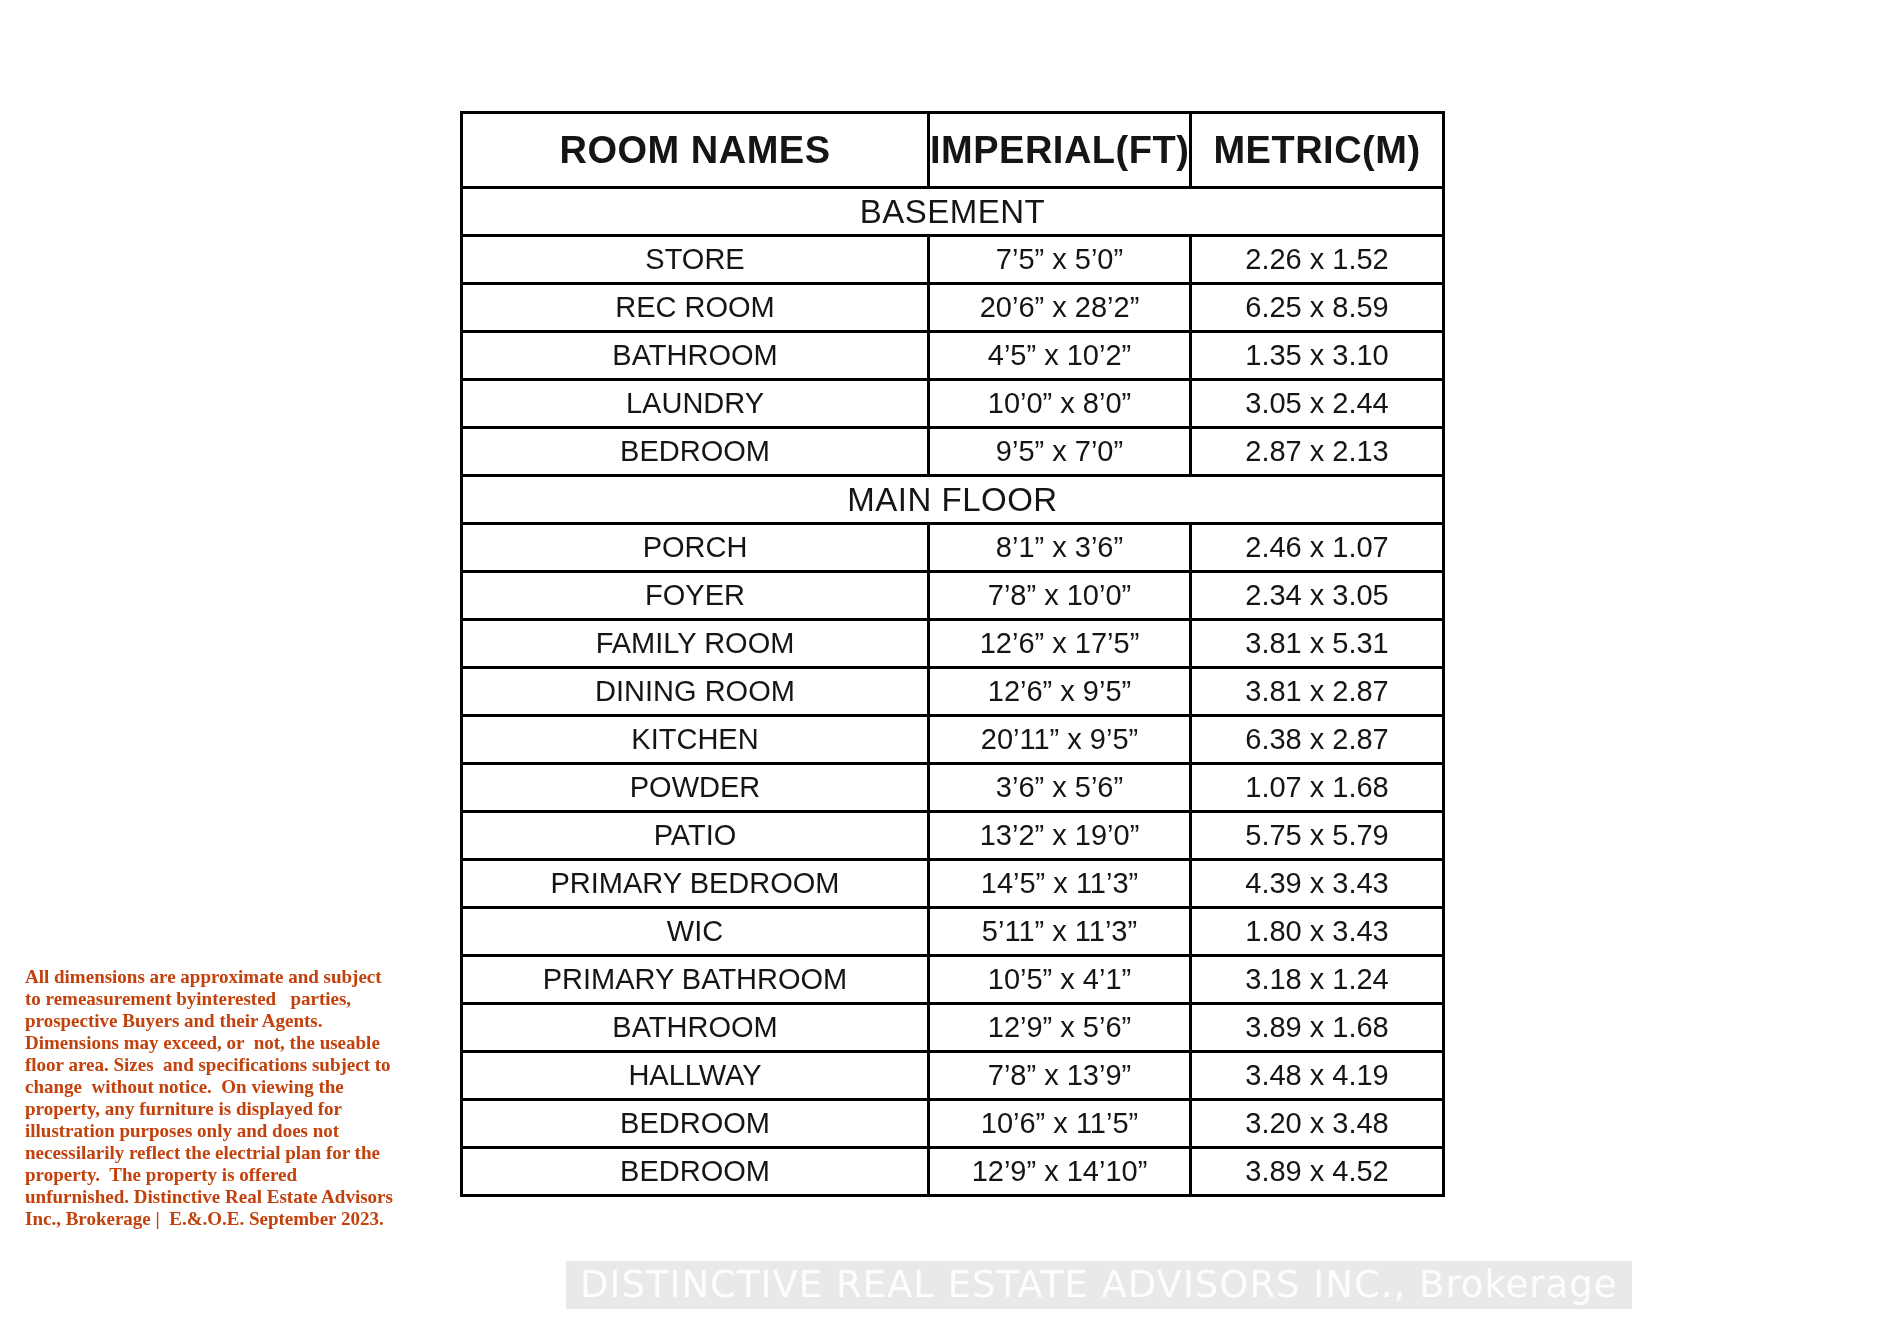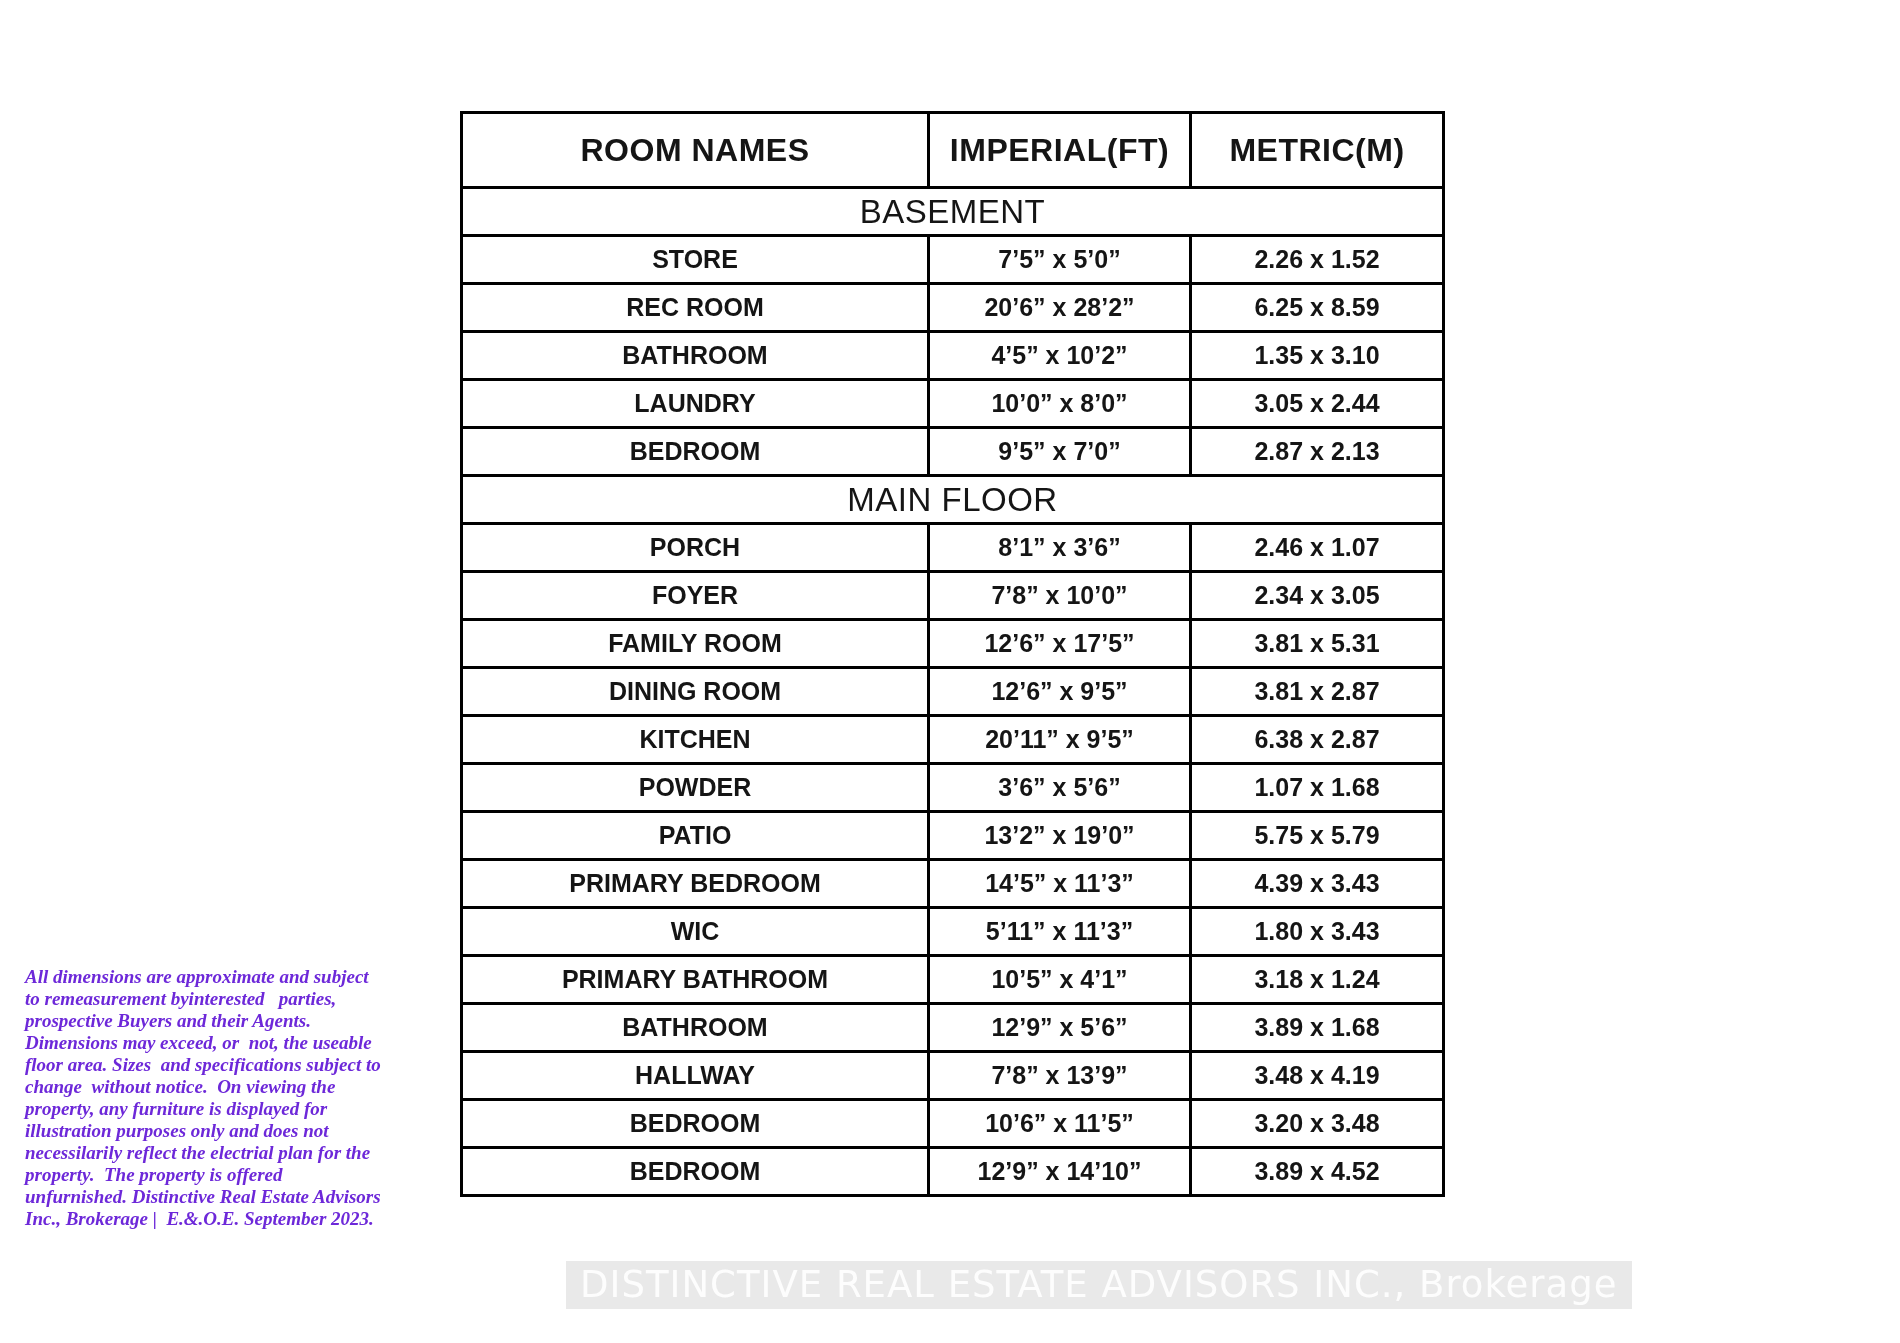--- a/index.html
+++ b/index.html
@@ -31,34 +31,34 @@
     border: 3px solid #000000;
     text-align: center;
     vertical-align: middle;
     color: #151515;
     padding: 0;
     overflow: hidden;
     white-space: nowrap;
   }
   table.room-table th {
     height: 72px;
-    font-size: 32px;
+    font-size: 38px;
     font-weight: bold;
     letter-spacing: 0.5px;
   }
   td.section-cell {
     height: 45px;
     font-size: 33px;
     font-weight: normal;
     letter-spacing: 0.5px;
   }
   td.data-cell {
     height: 45px;
-    font-size: 25px;
-    font-weight: 700;
+    font-size: 29px;
+    font-weight: 400;
   }
 
   
   .disclaimer {
     position: absolute;
     left: 25px;
     top: 966px;
     width: 410px;
     font-family: "Liberation Serif", serif;
     font-weight: bold;
@@ -83,21 +83,21 @@
     padding: 0 14px;
     letter-spacing: 1px;
     white-space: nowrap;
   }
 </style>
 </head>
 <body>
 
 <div class="page">
 
-  <div class="disclaimer" id="disclaimer" style="color: #6d28d9; font-style: italic;">
+  <div class="disclaimer" id="disclaimer" style="color: #c2410c;">
       <div class="line">All dimensions are approximate and subject</div>
       <div class="line">to remeasurement byinterested   parties,</div>
       <div class="line">prospective Buyers and their Agents.</div>
       <div class="line">Dimensions may exceed, or  not, the useable</div>
       <div class="line">floor area. Sizes  and specifications subject to</div>
       <div class="line">change  without notice.  On viewing the</div>
       <div class="line">property, any furniture is displayed for</div>
       <div class="line">illustration purposes only and does not</div>
       <div class="line">necessilarily reflect the electrial plan for the</div>
       <div class="line">property.  The property is offered</div>

